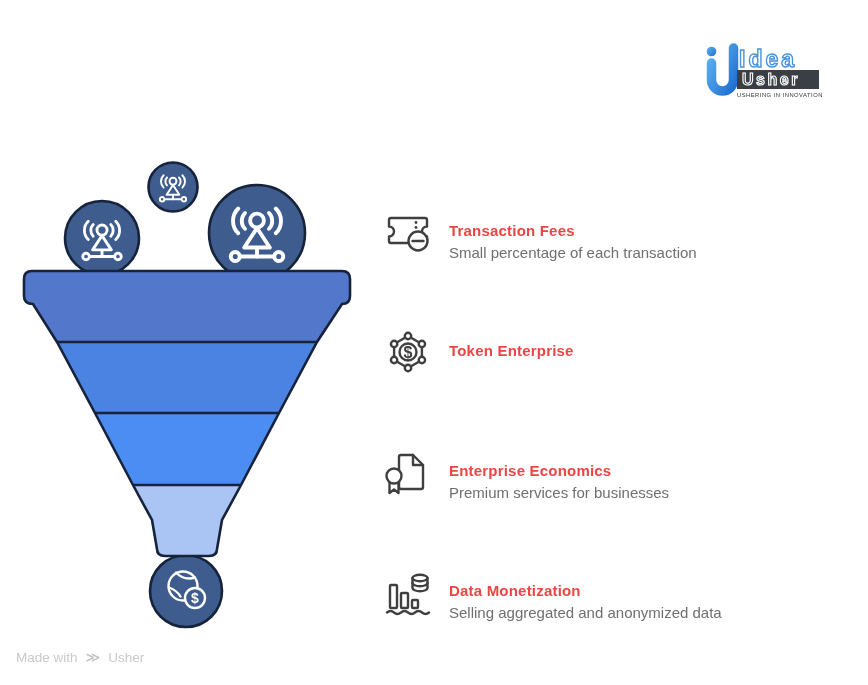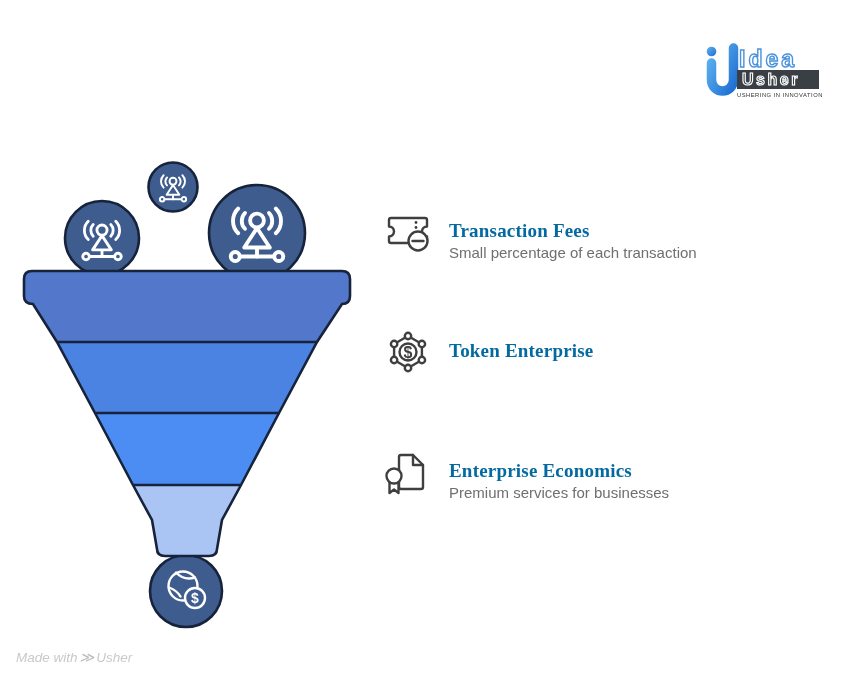--- a/index.html
+++ b/index.html
@@ -10,30 +10,30 @@
   .diagram-svg{position:absolute;left:0;top:0;}
 
   
   .logo{position:absolute;left:700px;top:38px;width:130px;height:64px;}
 
   
   .item{position:absolute;left:382px;display:flex;gap:15px;width:480px;}
   .item-icon{flex:0 0 auto;}
   .item-icon svg{display:block;}
   .item-text{padding-top:11px;}
-  .item-title{font-size:19px;font-weight:700;color:#0369a1;letter-spacing:.2px;line-height:23px;font-family:Liberation Serif, serif;}
+  .item-title{font-size:15px;font-weight:700;color:#ef4444;letter-spacing:.2px;line-height:23px;}
   .item-sub{font-size:15px;color:#6f6f6f;margin-top:2px;line-height:18px;}
 
   .g-ico{fill:none;stroke:#3f3f3f;stroke-width:2.4;stroke-linecap:round;stroke-linejoin:round;}
   .g-ico .fillw{fill:#ffffff;}
   .g-ico .dot{fill:#3f3f3f;stroke:none;}
   .g-ico text{stroke:none;fill:#3f3f3f;font-weight:bold;font-size:16px;font-family:"Liberation Sans",sans-serif;}
 
   
-  .footer{position:absolute;left:16px;top:649px;font-size:13.5px;color:#c9c9c9;display:flex;align-items:center;gap:2px;font-style:italic;}
+  .footer{position:absolute;left:16px;top:649px;font-size:13.5px;color:#c9c9c9;display:flex;align-items:center;gap:8px;}
   .napkin-glyph{font-size:14px;color:#bdbdbd;}
 </style>
 </head>
 <body>
 
 <div class="canvas">
 
   <svg class="diagram-svg" width="868" height="685" viewBox="0 0 868 685">
     <defs>
       <g id="antenna" fill="none" stroke="#ffffff" stroke-width="2.6" stroke-linecap="round" stroke-linejoin="round">
@@ -150,20 +150,39 @@
         <circle class="fillw" cx="12" cy="28" r="7.5"></circle>
       </g>
         </svg>
     </div>
     <div class="item-text">
       <div class="item-title">Enterprise Economics</div>
       <div class="item-sub">Premium services for businesses</div>
     </div>
   </div>
 
+  <div class="item" style="top:568px">
+    <div class="item-icon">
+      <svg width="52" height="50" viewBox="0 0 52 50">
+          <g class="g-ico">
+        <rect x="8" y="17" width="7" height="23" rx="1"></rect>
+        <rect x="19" y="25" width="7" height="15" rx="1"></rect>
+        <rect x="30" y="32" width="6" height="8" rx="1"></rect>
+        <ellipse cx="38" cy="10" rx="7.5" ry="3.2"></ellipse>
+        <path d="M 30.5,10 V 20 A 7.5,3.2 0 0 0 45.5,20 V 10"></path>
+        <path d="M 30.5,15 A 7.5,3.2 0 0 0 45.5,15"></path>
+        <path d="M 5,44.5 Q 8.5,41.5 12,44.5 T 19,44.5 T 26,44.5 T 33,44.5 T 40,44.5 T 47,44.5"></path>
+      </g>
+        </svg>
+    </div>
+    <div class="item-text">
+      <div class="item-title">Data Monetization</div>
+      <div class="item-sub">Selling aggregated and anonymized data</div>
+    </div>
+  </div>
 
   <div class="footer">
     <span>Made with</span>
     <span class="napkin-glyph">≫</span>
     <span>Usher</span>
   </div>
 
 </div>
 
 </body></html>

